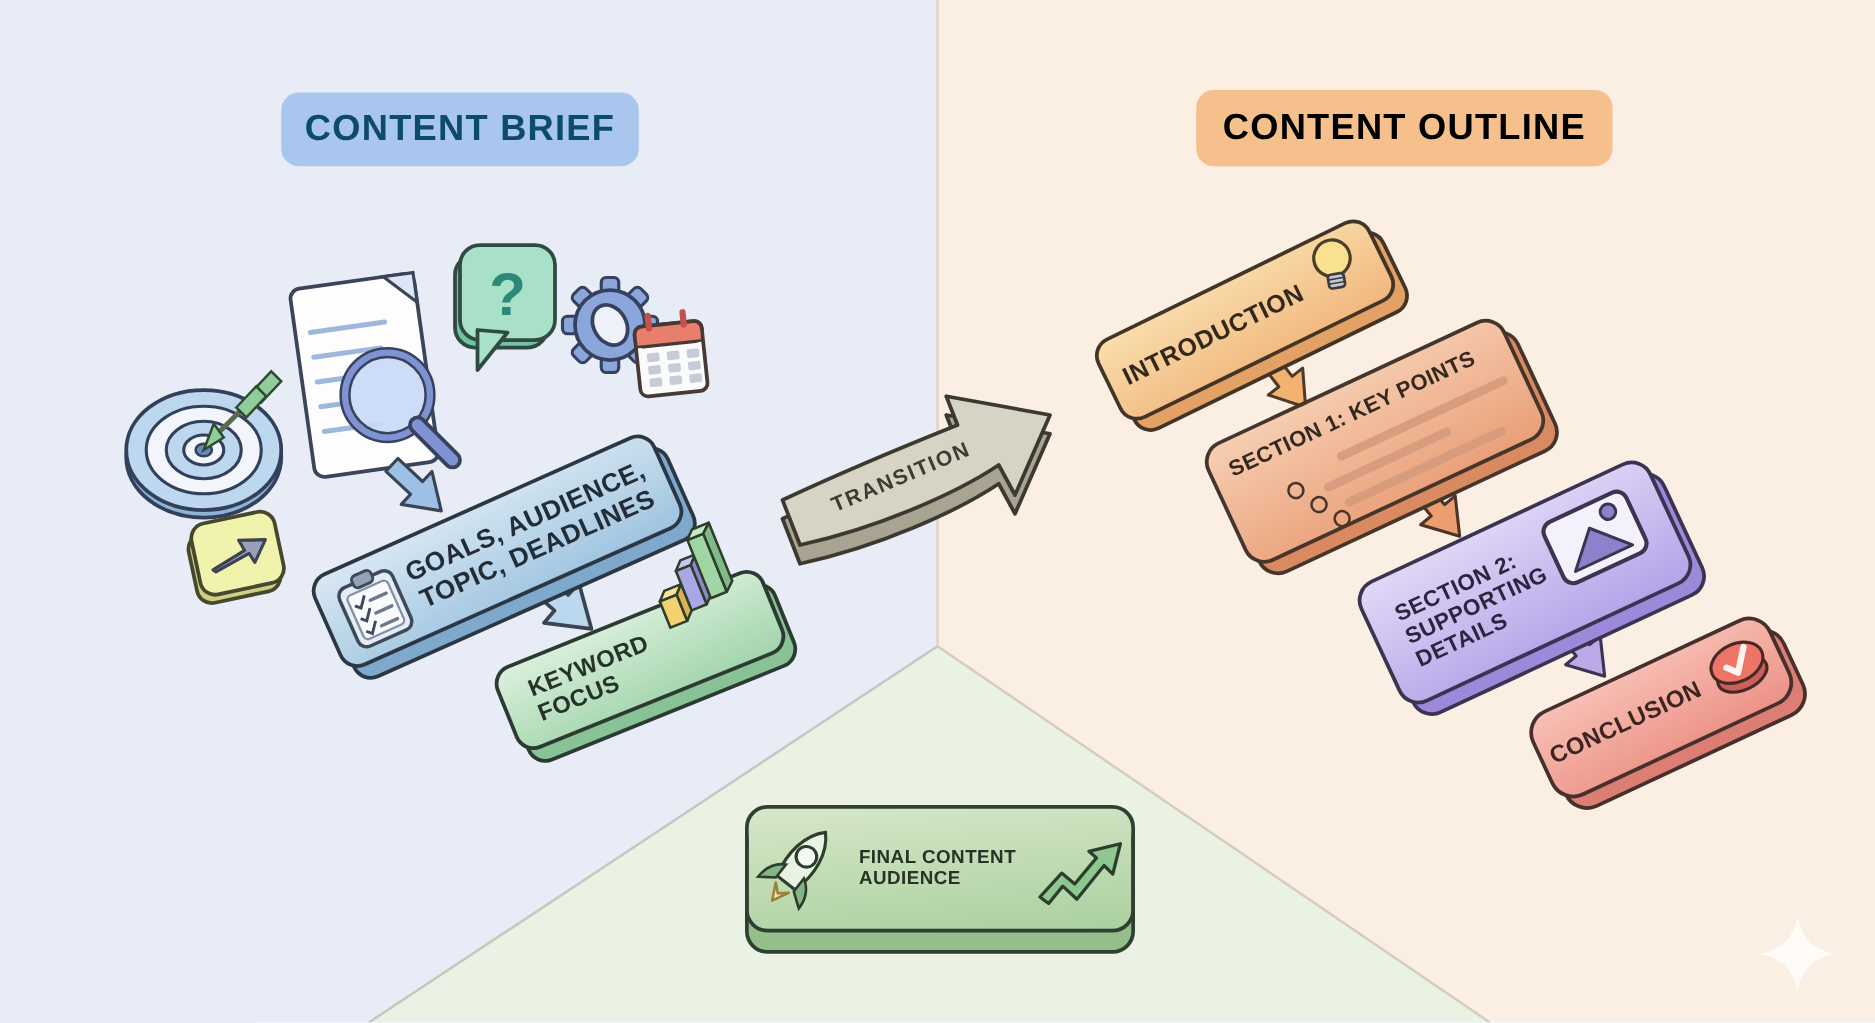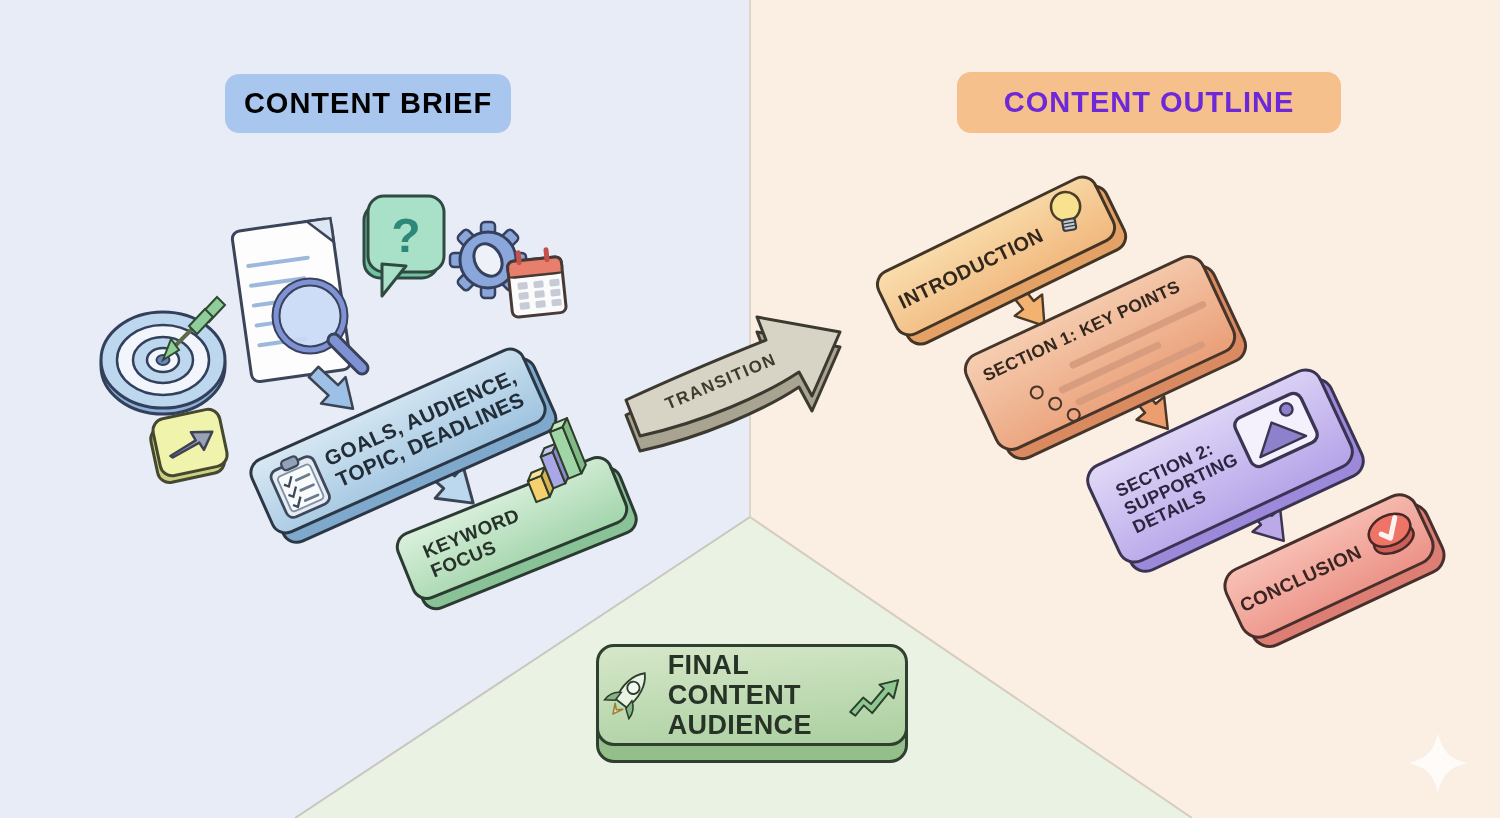--- a/index.html
+++ b/index.html
@@ -1,22 +1,22 @@
 <!DOCTYPE html>
 <html><head>
 <meta charset="utf-8">
 <style>
   html,body{margin:0;padding:0;background:#fff}
   .stage{position:relative;width:1500px;height:818px;overflow:hidden;
          font-family:"Liberation Sans",sans-serif;background:#e8ecf7}
   .bg{position:absolute;inset:0}
   .pill{position:absolute;display:flex;align-items:center;justify-content:center;
         border-radius:14px;font-weight:bold;letter-spacing:1px;font-size:29px}
-  .pill.brief{left:225px;top:74px;width:286px;height:59px;background:#a9c6ee;color:#000000}
-  .pill.outline{left:957px;top:72px;width:384px;height:61px;background:#f5c08b;color:#6d28d9}
+  .pill.brief{left:225px;top:74px;width:286px;height:59px;background:#a9c6ee;color:#0c4a6e}
+  .pill.outline{left:957px;top:72px;width:333px;height:61px;background:#f5c08b;color:#000000}
   .icon{position:absolute}
   .node{position:absolute;transform:rotate(var(--rot,0deg))}
   .depth{position:absolute;inset:0;transform:translate(var(--dx,6px),var(--dy,13px));
          background:var(--side);border:3px solid var(--bc);border-radius:var(--r,16px)}
   .face{position:absolute;inset:0;background:linear-gradient(175deg,var(--f1),var(--f2));
         border:3px solid var(--bc);border-radius:var(--r,16px);
         display:flex;align-items:center;justify-content:center;gap:8px}
   .label{font-weight:bold;color:#2d3036;text-align:center;line-height:1.12;letter-spacing:.4px}
   .ln{display:block}
   .carrow{position:absolute}
@@ -269,21 +269,21 @@
     <div class="face" style="gap:12px">
       <svg width="76" height="86" viewBox="0 0 92 98">
         <g transform="rotate(38 46 50)">
           <path d="M46,4 C60,18 64,42 57,66 L35,66 C28,42 32,18 46,4 Z" fill="#e9f3e4" stroke="#2c3e2c" stroke-width="3"></path>
           <circle cx="46" cy="34" r="10" fill="#f4f8f2" stroke="#2c3e2c" stroke-width="3"></circle>
           <path d="M35,52 C25,58 21,68 21,78 L35,68 Z" fill="#85b585" stroke="#2c3e2c" stroke-width="2.5"></path>
           <path d="M57,52 C67,58 71,68 71,78 L57,68 Z" fill="#85b585" stroke="#2c3e2c" stroke-width="2.5"></path>
           <path d="M38,72 L46,88 L54,72 L46,79 Z" fill="#f5e5ad" stroke="#9b8136" stroke-width="2.5" stroke-linejoin="round"></path>
         </g>
       </svg>
-      <div class="label" style="font-size:27px;color:#263326;text-align:left">
+      <div class="label" style="font-size:15px;color:#263326;text-align:left">
         <span class="ln">FINAL CONTENT</span>
         <span class="ln">AUDIENCE</span>
       </div>
       <svg width="80" height="70" viewBox="0 0 92 80">
         <path d="M8,66 L28,44 L40,54 L60,30 L53,24 L82,17 L75,45 L67,37 L42,68 L29,56 L16,72 Z" fill="#8fc791" stroke="#2c3e2c" stroke-width="3" stroke-linejoin="round"></path>
       </svg>
     </div>
   </div>
 
 </div>

